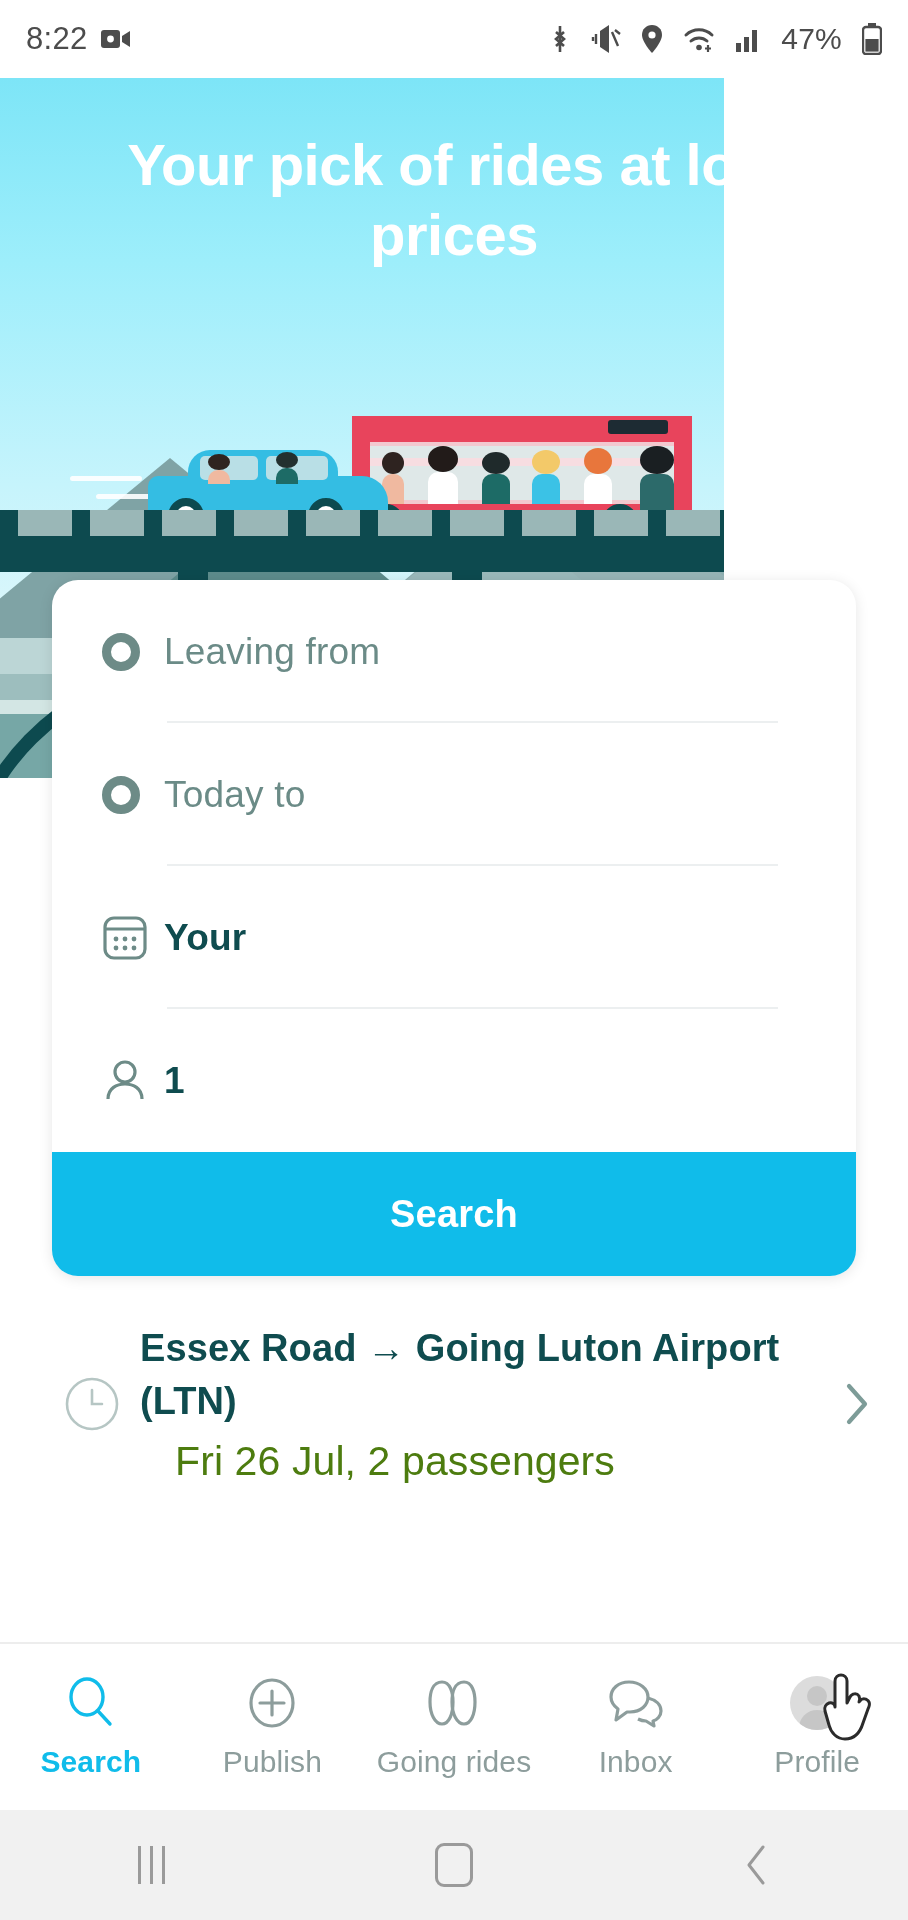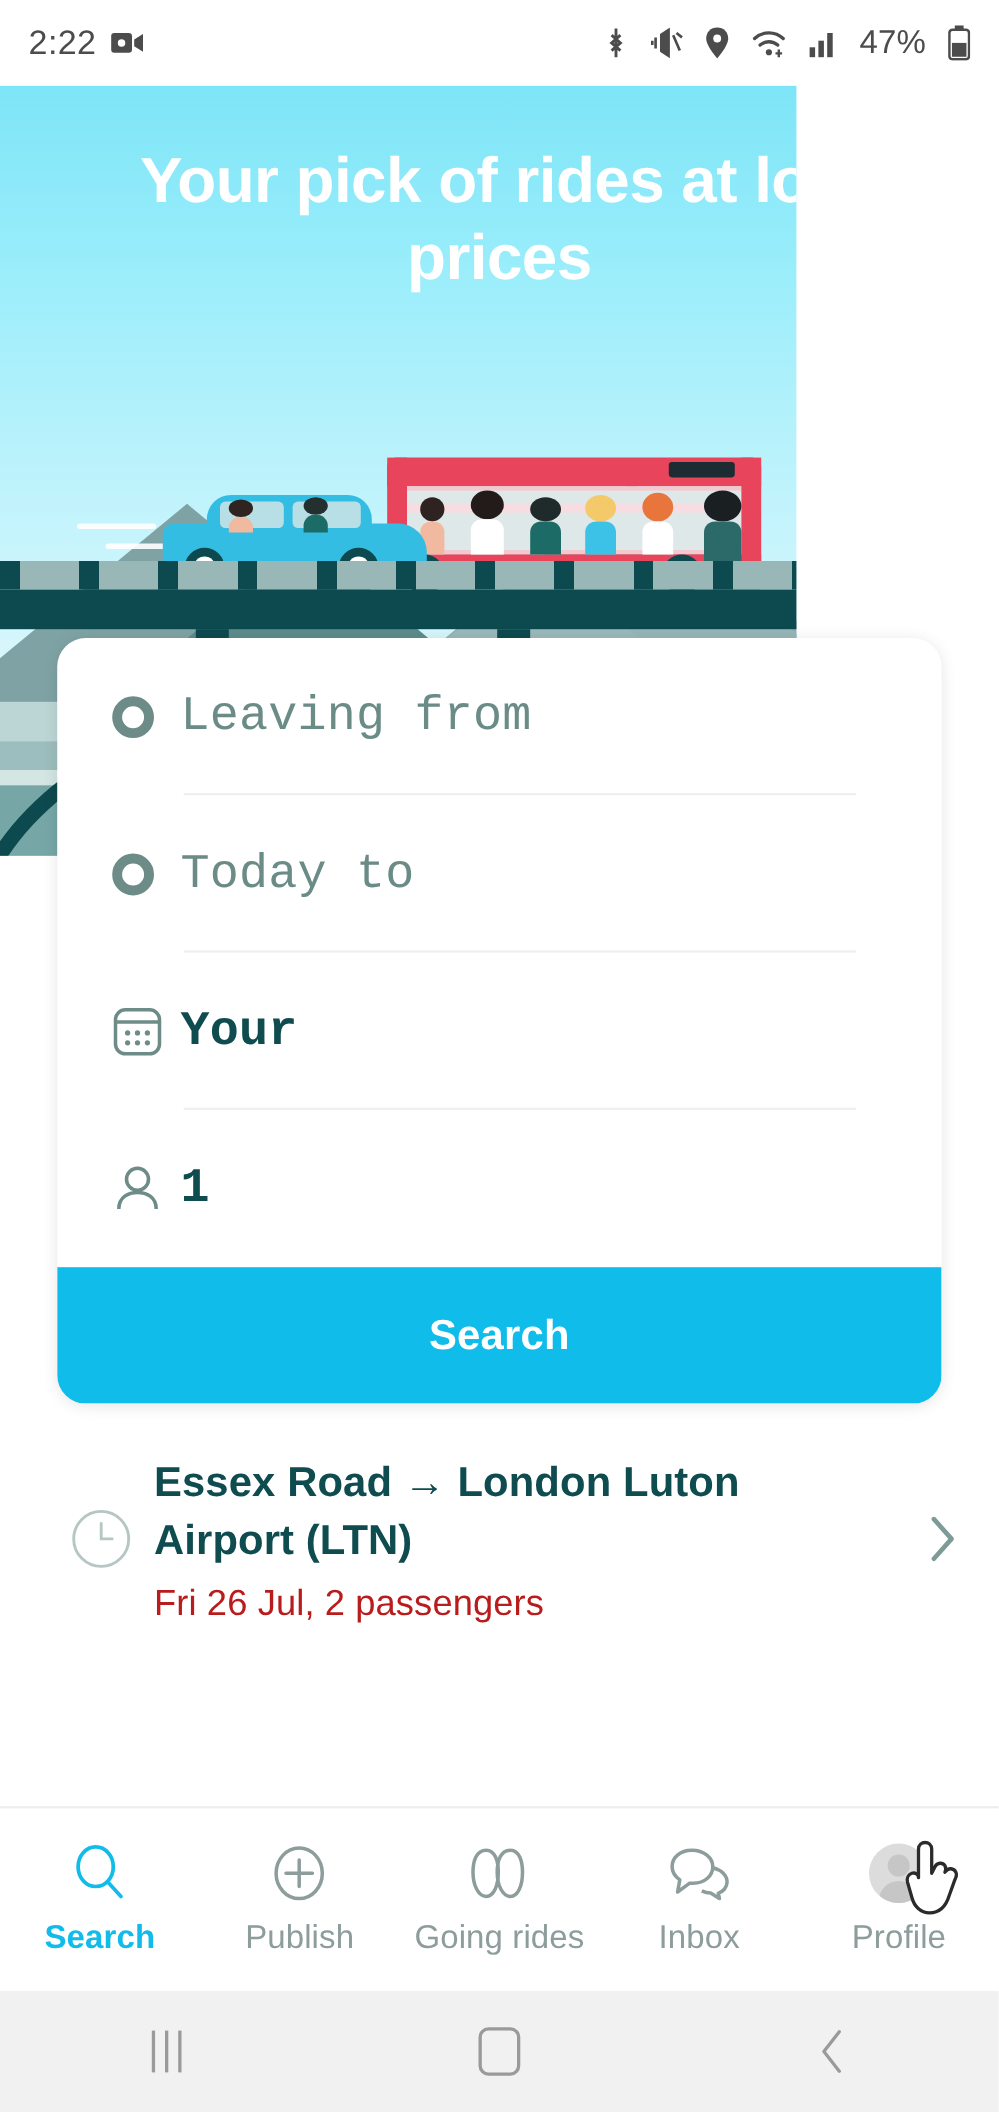--- a/index.html
+++ b/index.html
@@ -102,37 +102,37 @@
 
   
   .card {
     position: absolute; left: 52px; top: 580px; width: 804px;
     background: #ffffff; border-radius: 26px;
     box-shadow: 0 2px 14px rgba(0,0,0,.10);
     overflow: hidden;
   }
   .field { position: relative; display: flex; align-items: center; height: 143px; padding-left: 50px; }
   .field .f-ic { width: 62px; flex: 0 0 62px; display: flex; align-items: center; }
-  .field .f-tx { font-size: 44px; letter-spacing: .2px; font-family: Liberation Mono, monospace; }
+  .field .f-tx { font-size: 37px; letter-spacing: .2px; }
   .ph { color: #6b8b87; }
   .val { color: #0f4c4f; font-weight: 700; }
   .divider { position: absolute; left: 115px; right: 78px; bottom: 0; height: 2px; background: #eceff0; }
   .ring { width: 38px; height: 38px; border-radius: 50%; border: 9px solid #6d8b87; }
   .btn-search {
     height: 124px; background: #10bcea; display: flex; align-items: center; justify-content: center;
     color: #ffffff; font-size: 38px; font-weight: 700; letter-spacing: .2px;
   }
 
   
   .recent { position: absolute; left: 0; top: 1322px; width: 908px; display: flex; align-items: center;
     padding: 0 34px 0 44px; }
   .recent .r-ic { flex: 0 0 96px; display: flex; justify-content: center; align-items: center; }
   .recent .r-tx { flex: 1 1 auto; padding-right: 10px; }
   .r-title { font-size: 38px; line-height: 53px; font-weight: 700; color: #0f4c4f; letter-spacing: .1px; }
-  .r-sub { font-size: 33px; color: #b91c1c; margin-top: 10px; letter-spacing: .1px; }
+  .r-sub { font-size: 41px; color: #4d7c0f; margin-top: 10px; letter-spacing: .1px; margin-left: 35px; }
   .r-chev { flex: 0 0 70px; display: flex; justify-content: flex-end; align-items: center; }
 
   
   .bottomnav {
     position: absolute; left: 0; bottom: 110px; width: 908px; height: 168px;
     background: #ffffff; border-top: 2px solid #ededed;
     display: flex; align-items: center;
   }
   .navitem { flex: 1 1 0; display: flex; flex-direction: column; align-items: center; gap: 14px; position: relative; }
   .navitem .n-lb { font-size: 30px; color: #8d9d9c; letter-spacing: .1px; }
@@ -153,21 +153,21 @@
   .recents-i span { display: block; width: 3px; height: 38px; background: #9a9a9a; }
   .home-i { width: 38px; height: 44px; border: 3px solid #9a9a9a; border-radius: 9px; }
 </style>
 </head>
 <body>
 
 <div id="screen">
 
   <div class="statusbar">
     <div class="sb-left">
-      <span class="sb-time">2:22</span>
+      <span class="sb-time">8:22</span>
       <span class="ic">
         <svg width="30" height="24" viewBox="0 0 30 24">
             <rect x="0" y="3" width="19" height="18" rx="3" fill="#4c4c4c"></rect>
             <path d="M21 9 L29 4 L29 20 L21 15 Z" fill="#4c4c4c"></path>
             <circle cx="9.5" cy="12" r="3.4" fill="#fff"></circle>
           </svg>
       </span>
     </div>
     <div class="sb-right">
       <span class="ic">
@@ -355,21 +355,21 @@
   </div>
 
   <div class="recent">
     <span class="r-ic">
       <svg width="56" height="56" viewBox="0 0 56 56">
         <circle cx="28" cy="28" r="25" stroke="#b6c6c4" stroke-width="2.6" fill="none"></circle>
         <path d="M28 14 L28 28 L38 28" stroke="#b6c6c4" stroke-width="2.6" fill="none" stroke-linecap="round"></path>
       </svg>
     </span>
     <span class="r-tx">
-      <div class="r-title">Essex Road → London Luton Airport (LTN)</div>
+      <div class="r-title">Essex Road → Going Luton Airport (LTN)</div>
       <div class="r-sub">Fri 26 Jul, 2 passengers</div>
     </span>
     <span class="r-chev">
       <svg width="34" height="52" viewBox="0 0 34 52">
           <path d="M9 8 L25 26 L9 44" stroke="#7d9c98" stroke-width="4.2" fill="none" stroke-linecap="round" stroke-linejoin="round"></path>
         </svg>
     </span>
   </div>
 
   <div class="bottomnav">

